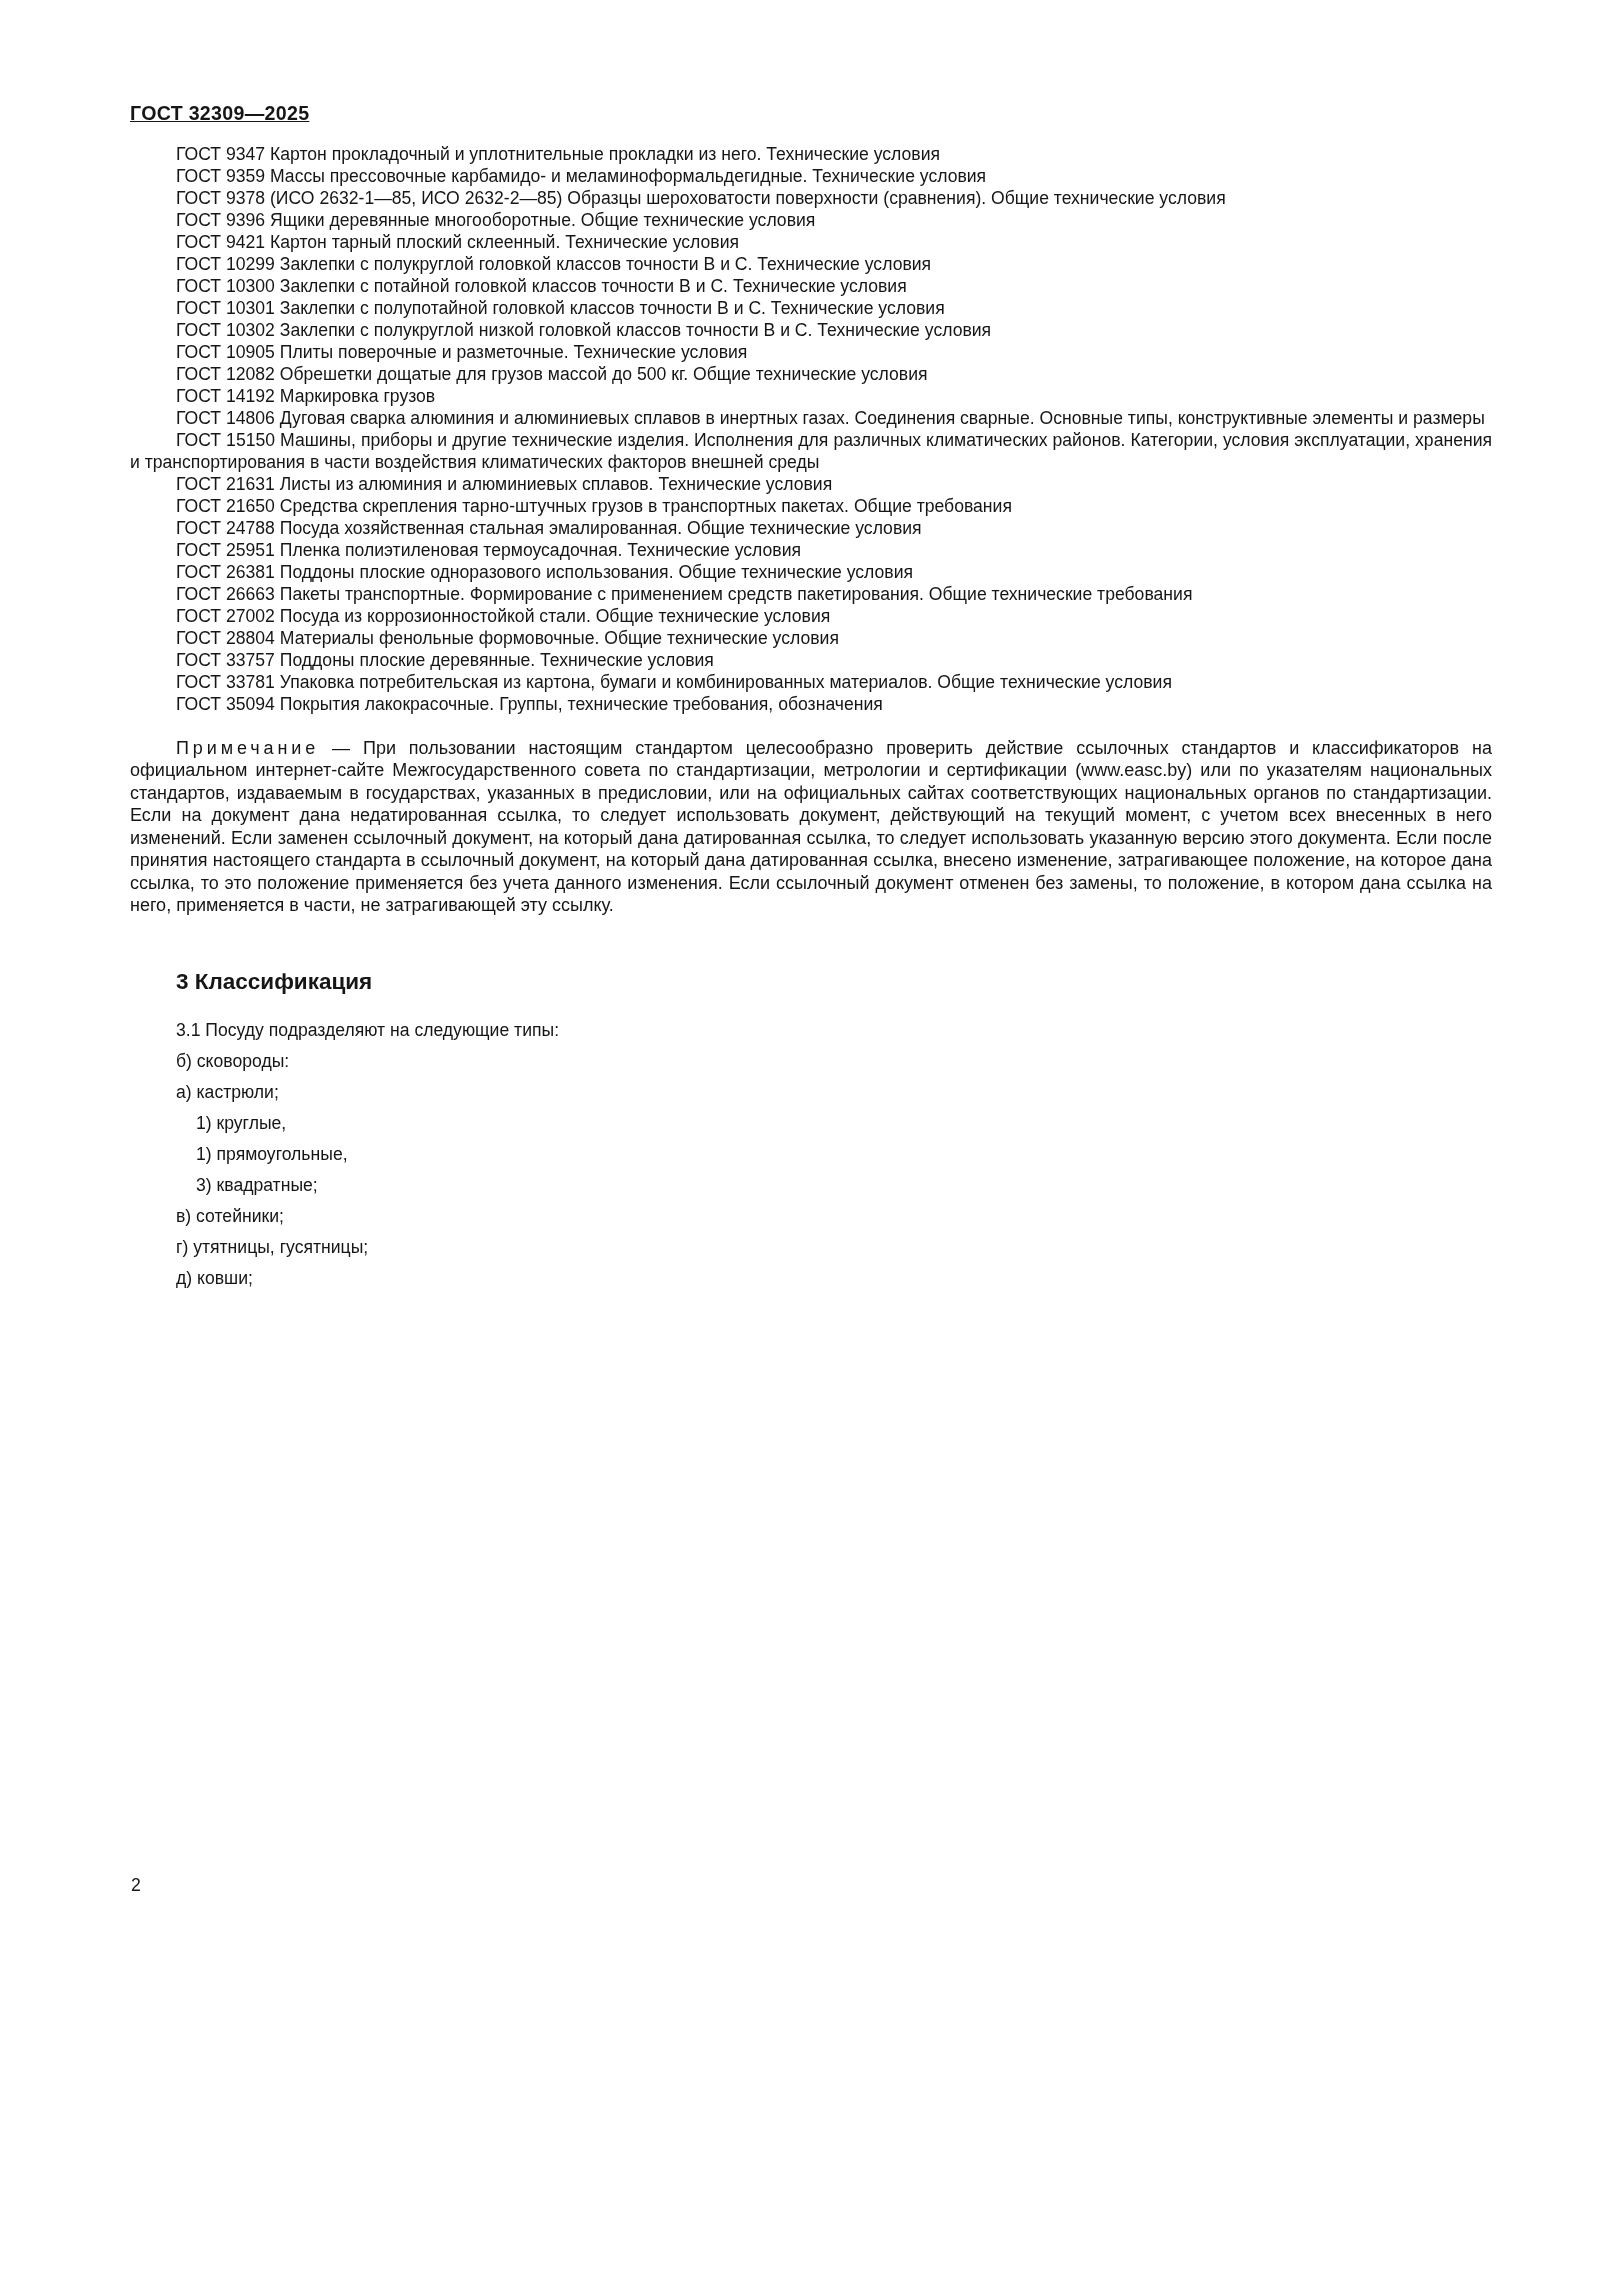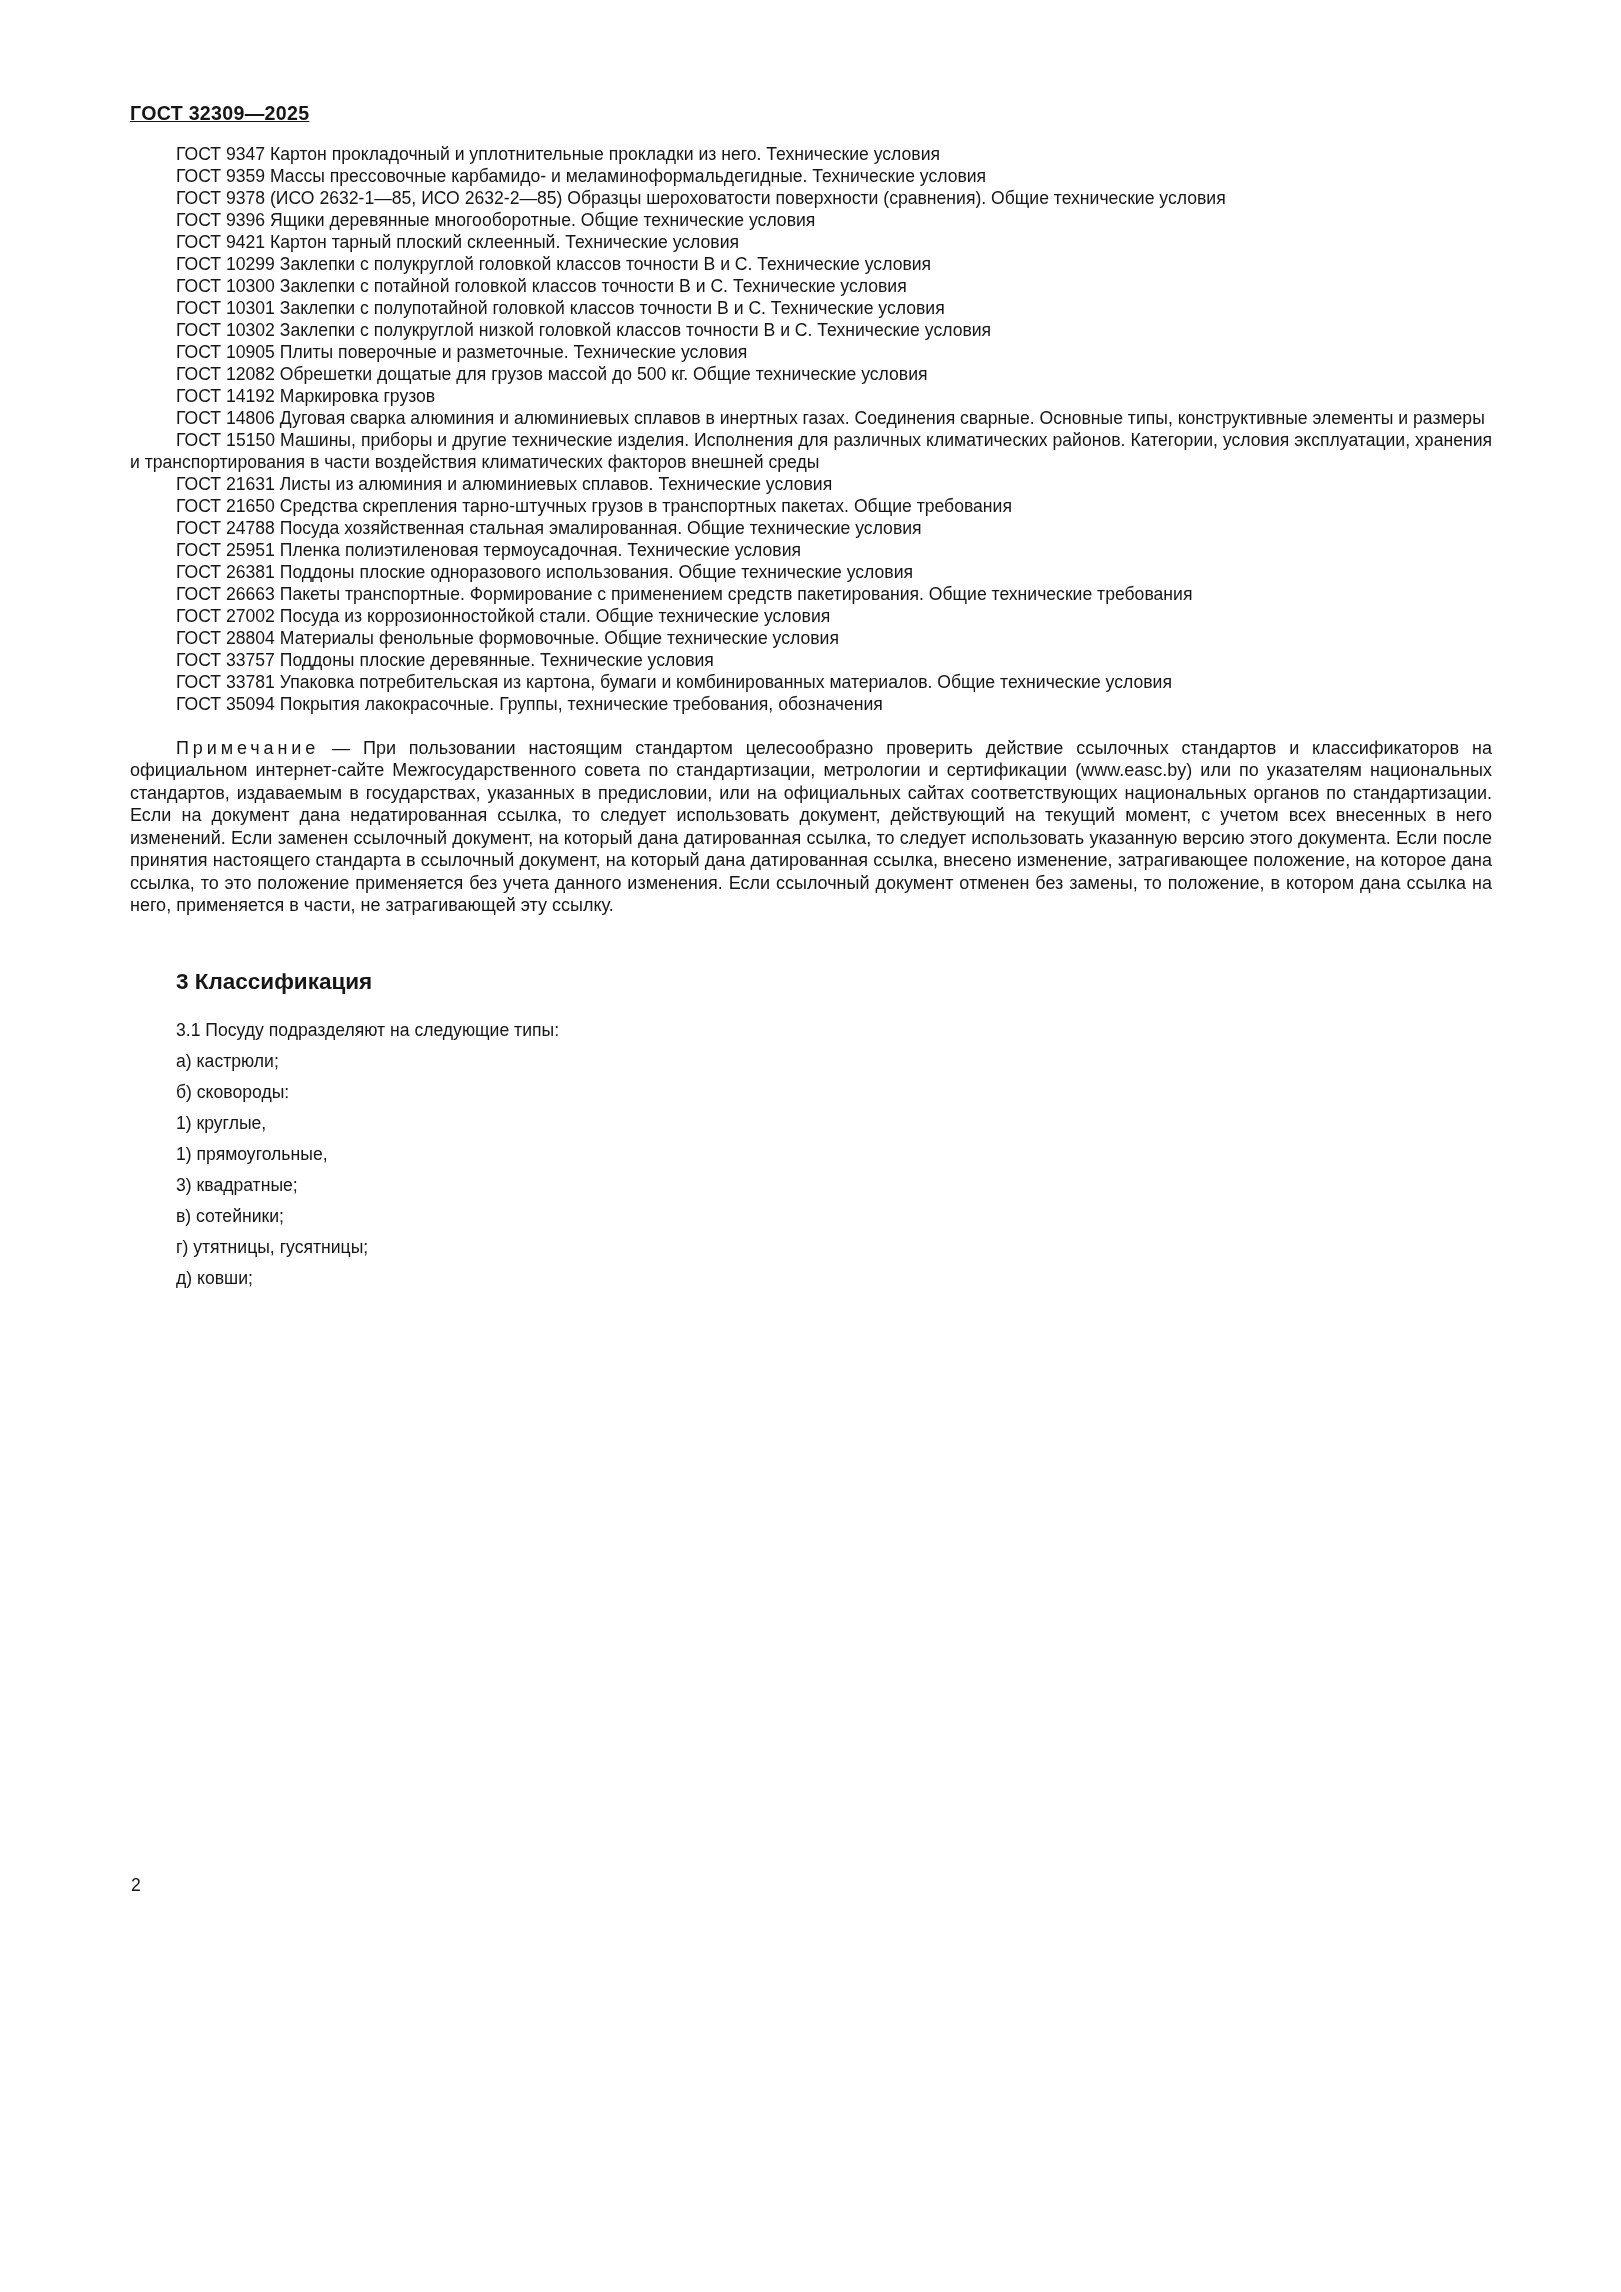--- a/index.html
+++ b/index.html
@@ -61,21 +61,21 @@
     line-height: 31px;
   }
   .intro {
     margin: 0;
     text-indent: 46px;
   }
   .citem {
     margin: 0;
   }
   .citem.level-1 { margin-left: 46px; }
-  .citem.level-2 { margin-left: 46px; }
+  .citem.level-2 { margin-left: 66px; }
   .page-number {
     position: absolute;
     left: 131px;
     top: 1874px;
     font-size: 17.6px;
     line-height: 23.5px;
   }
 </style>
 </head>
 <body>
@@ -140,23 +140,23 @@
       </div>
 
     <p class="note"><span class="note-label">Примечание</span> <span>—</span> <span>При пользовании настоящим стандартом целесообразно проверить действие ссылочных стандартов и классификаторов на официальном интернет-сайте Межгосударственного совета по стандартизации, метрологии и сертификации (www.easc.by) или по указателям национальных стандартов, издаваемым в государствах, указанных в предисловии, или на официальных сайтах соответствующих национальных органов по стандартизации. Если на документ дана недатированная ссылка, то следует использовать документ, действующий на текущий момент, с учетом всех внесенных в него изменений. Если заменен ссылочный документ, на который дана датированная ссылка, то следует использовать указанную версию этого документа. Если после принятия настоящего стандарта в ссылочный документ, на который дана датированная ссылка, внесено изменение, затрагивающее положение, на которое дана ссылка, то это положение применяется без учета данного изменения. Если ссылочный документ отменен без замены, то положение, в котором дана ссылка на него, применяется в части, не затрагивающей эту ссылку.</span></p>
 
     <h2 class="section-heading">3 Классификация</h2>
 
     <div class="classification">
       <p class="intro">3.1 Посуду подразделяют на следующие типы:</p>
       <div>
 
+          <p class="citem level-1">б) сковороды:</p>
+
           <p class="citem level-1">а) кастрюли;</p>
-
-          <p class="citem level-1">б) сковороды:</p>
 
           <p class="citem level-2">1) круглые,</p>
 
           <p class="citem level-2">1) прямоугольные,</p>
 
           <p class="citem level-2">3) квадратные;</p>
 
           <p class="citem level-1">в) сотейники;</p>
 
           <p class="citem level-1">г) утятницы, гусятницы;</p>

